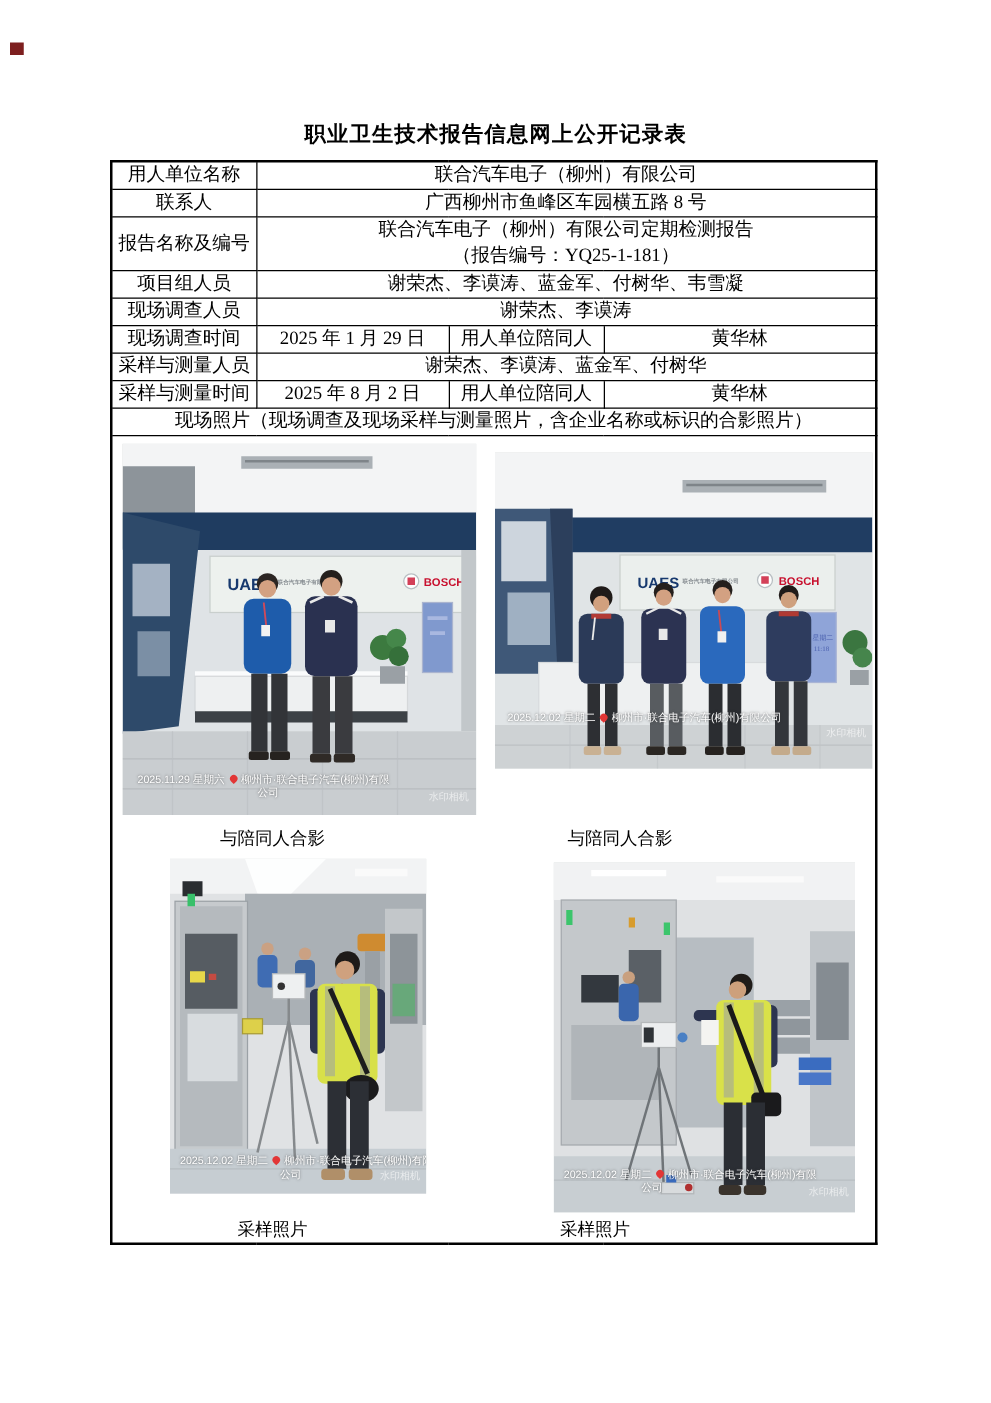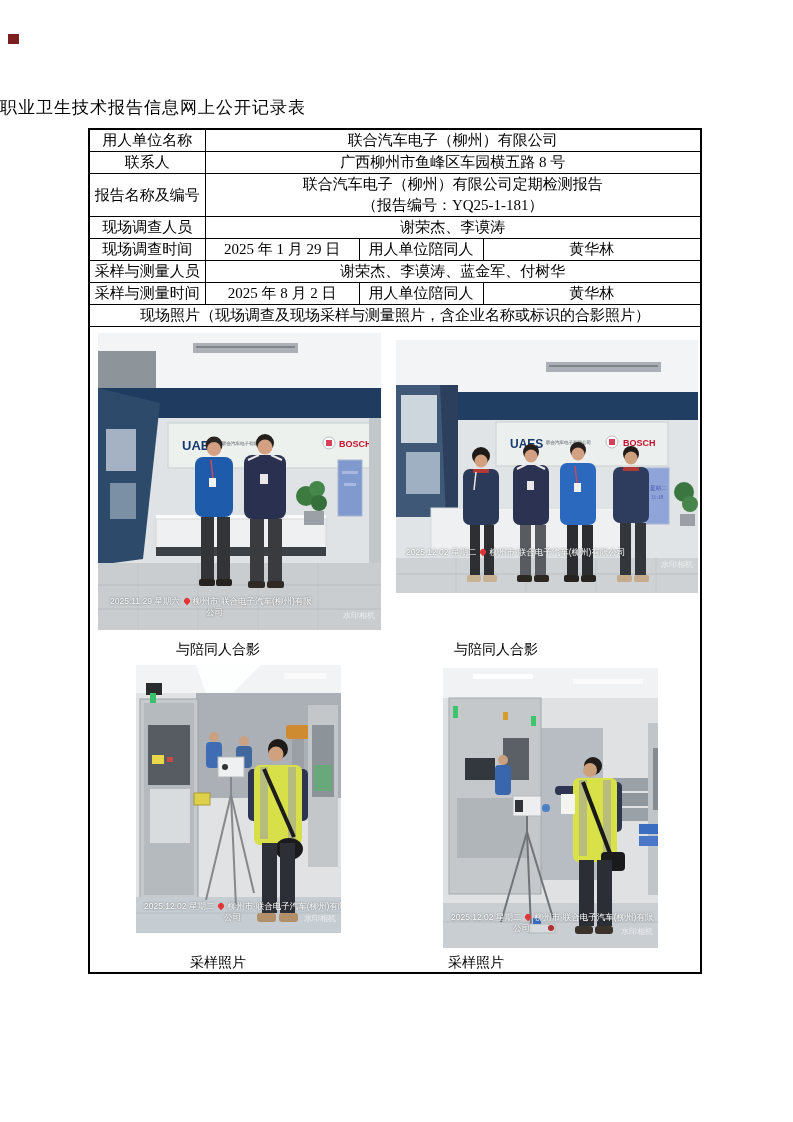--- a/index.html
+++ b/index.html
@@ -1,20 +1,20 @@
 <!DOCTYPE html>
 <html><head>
 <meta charset="utf-8">
 <style>
   html,body{margin:0;padding:0;background:#ffffff;}
   .page{position:relative;width:793px;height:1122px;background:#fff;overflow:hidden;
         font-family:"Liberation Serif","DejaVu Serif",serif;color:#000;}
   .corner-mark{position:absolute;left:8px;top:34px;width:11px;height:10px;background:#7d1f1f;}
-  .doc-title{position:absolute;top:96px;left:0;width:100%;
-             font-size:17px;font-weight:normal;letter-spacing:1px;}
+  .doc-title{position:absolute;top:96px;left:0;width:100%;text-align:center;
+             font-size:17px;font-weight:bold;letter-spacing:1px;}
   table.doc{position:absolute;left:88px;top:128px;width:614px;border-collapse:collapse;
             table-layout:fixed;font-size:15px;border:2px solid #000;}
   table.doc td{border:1px solid #000;text-align:center;vertical-align:middle;
                padding:0;height:21px;line-height:21px;overflow:hidden;}
   td.lbl{white-space:nowrap;}
   tr.double td{height:42px;}
   tr.double .twoline div{line-height:21px;}
   td.photos-header{text-align:left;padding-left:3px;white-space:nowrap;}
   td.photo-cell{height:645px;vertical-align:top;padding:0;}
   .photo-area{position:relative;width:100%;height:645px;}
@@ -52,20 +52,24 @@
     <tr>
       <td class="lbl">联系人</td>
       <td colspan="3">广西柳州市鱼峰区车园横五路 8 号</td>
     </tr>
     <tr class="double">
       <td class="lbl">报告名称及编号</td>
       <td colspan="3" class="twoline">
         <div>联合汽车电子（柳州）有限公司定期检测报告</div>
         <div>（报告编号：YQ25-1-181）</div>
       </td>
+    </tr>
+    <tr>
+      <td class="lbl">项目组人员</td>
+      <td colspan="3">谢荣杰、李谟涛、蓝金军、付树华、韦雪凝</td>
     </tr>
     <tr>
       <td class="lbl">现场调查人员</td>
       <td colspan="3">谢荣杰、李谟涛</td>
     </tr>
     <tr>
       <td class="lbl">现场调查时间</td>
       <td>2025 年 1 月 29 日</td>
       <td>用人单位陪同人</td>
       <td>黄华林</td>
@@ -282,21 +286,21 @@
                 <rect x="144" y="178" width="15" height="70" fill="#2c2f35"></rect>
                 <rect x="121" y="248" width="19" height="9" rx="3" fill="#b08f69"></rect>
                 <rect x="143" y="248" width="19" height="9" rx="3" fill="#b08f69"></rect>
               </g>
             </svg>
             <div class="wm" style="left:8px;bottom:22px"><span>2025.12.02 星期二</span><span class="pin"></span><span>柳州市·联合电子汽车(柳州)有限</span></div>
             <div class="wm" style="left:88px;bottom:11px">公司</div>
             <div class="cam" style="right:5px;bottom:4px">水印相机</div>
           </div>
 
-          <div class="photo" style="left:353px;top:341px;width:215px;height:280px;">
+          <div class="photo" style="left:353px;top:341px;width:241px;height:280px;">
             <svg width="241" height="280" viewBox="0 0 241 280">
               <rect x="0" y="0" width="241" height="280" fill="#dfe1e3"></rect>
               <rect x="0" y="0" width="241" height="30" fill="#f1f2f3"></rect>
               <rect x="30" y="6" width="60" height="5" fill="#ffffff"></rect>
               <rect x="130" y="11" width="70" height="5" fill="#fafafa"></rect>
               <rect x="98" y="60" width="62" height="152" fill="#b7bdc2"></rect>
               <g>
                 <rect x="6" y="30" width="92" height="196" fill="#c4c8cb" stroke="#a4a9ad"></rect>
                 <rect x="22" y="90" width="30" height="22" fill="#33383e"></rect>
                 <rect x="60" y="70" width="26" height="42" fill="#5a6066"></rect>

